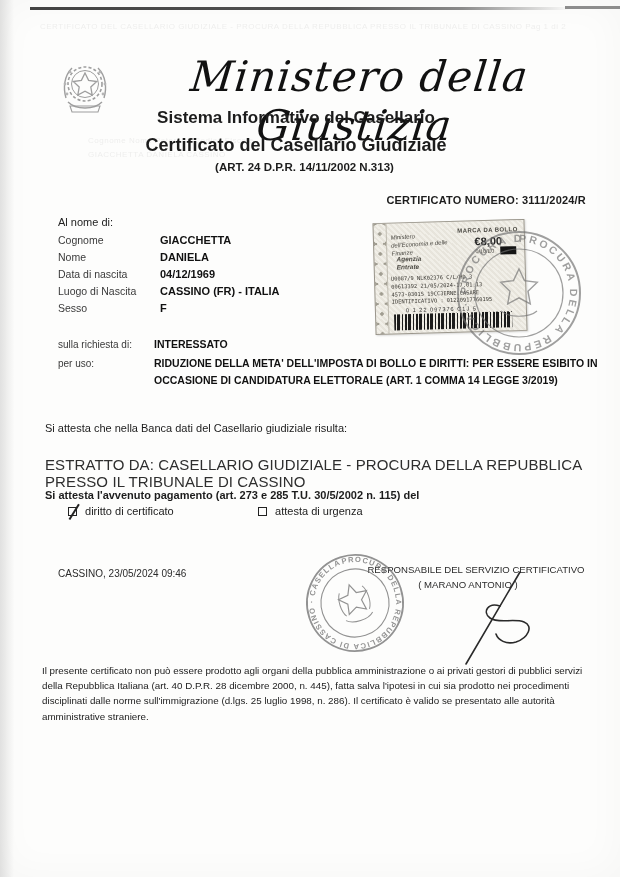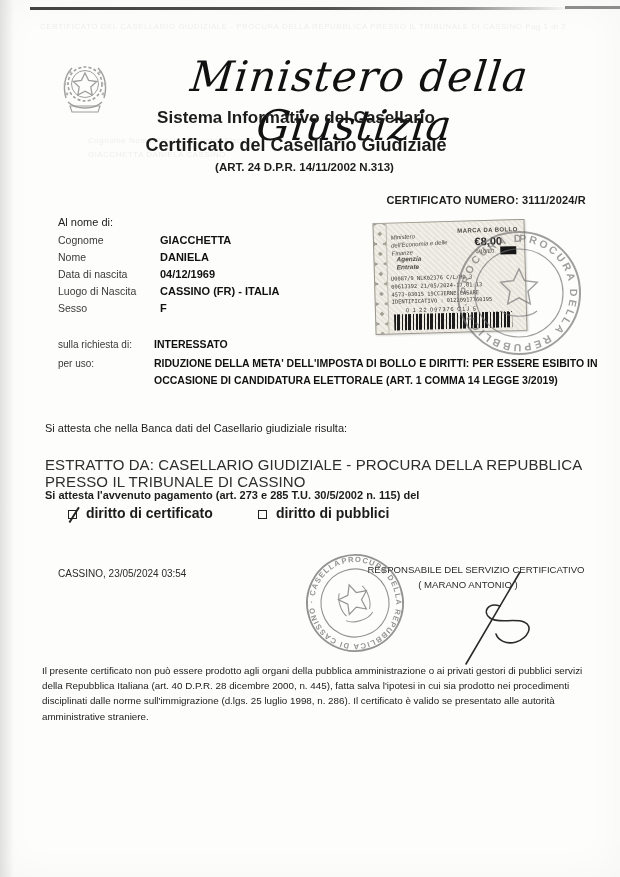--- a/index.html
+++ b/index.html
@@ -67,21 +67,21 @@
   .req-label { left:58px; font-size:10px; color:#3a3a3a; }
   .req-value { left:154px; font-weight:bold; font-size:10.5px; color:#111; }
   .use-value { width:448px; line-height:1.6; }
   .attest-intro { left:45px; top:422px; font-size:11px; }
   .nulla-wrap { left:0; top:418px; width:592px; text-align:center; }
   .nulla { display:inline-block; font-weight:bold; font-size:15px; letter-spacing:1px;
     border-bottom:1.5px solid #111; padding:0 8px 1px; }
   .extract { left:45px; top:456px; font-size:15px; color:#2e2e2e; letter-spacing:.1px; }
   
   .pay-intro { left:45px; top:489px; font-weight:bold; font-size:11px;text-align:center; }
-  .pay-row { top:505px; font-weight:bold; font-size:14px; }
+  .pay-row { top:505px; font-weight:normal; font-size:11px; }
   .checkbox { display:inline-block; position:relative; width:9px; height:9px;
     border:1.3px solid #222; margin-right:5px; vertical-align:-1px; }
   .checkbox.checked::after { content:""; position:absolute; left:-4px; top:3px;
     width:18px; height:1.6px; background:#222; transform:rotate(-58deg); }
   .opt1 { left:68px; } .opt2 { left:258px; }
   
   .place-date { left:58px; top:568px; font-size:10px; color:#2b2b2b; }
   .officer-title { left:360px; top:564px; width:232px; text-align:center; font-size:9.6px; color:#2b2b2b; }
   .officer-name { left:352px; top:579px; width:232px; text-align:center; font-size:9.6px; color:#2b2b2b; }
   .signature { left:448px; top:568px; }
@@ -193,24 +193,24 @@
   <div class="abs attest-intro">Si attesta che nella Banca dati del Casellario giudiziale risulta:</div>
   <div class="abs extract">ESTRATTO DA: CASELLARIO GIUDIZIALE - PROCURA DELLA REPUBBLICA PRESSO IL TRIBUNALE DI CASSINO</div>
 
   <div class="abs pay-intro">Si attesta l'avvenuto pagamento (art. 273 e 285 T.U. 30/5/2002 n. 115) del</div>
   <div class="abs pay-row opt1">
     <span class="checkbox checked"></span>
     <span>diritto di certificato</span>
   </div>
   <div class="abs pay-row opt2">
     <span class="checkbox"></span>
-    <span>diritto di pubblici</span>
-  </div>
-
-  <div class="abs place-date">CASSINO, 23/05/2024 03:54</div>
+    <span>attesta di urgenza</span>
+  </div>
+
+  <div class="abs place-date">CASSINO, 23/05/2024 09:46</div>
   <div class="abs officer-title">RESPONSABILE DEL SERVIZIO CERTIFICATIVO</div>
   <div class="abs officer-name">( MARANO ANTONIO )</div>
 
   <svg class="abs seal seal-bottom" width="104" height="104" viewBox="0 0 104 104" style="transform:rotate(-18deg);">
     <defs>
         <path id="cb" d="M52,11 a41,41 0 1,1 -0.01,0 Z"></path>
       </defs>
     <g fill="none" stroke="#6a6a6a">
       <circle cx="52" cy="52" r="48" stroke-width="1.8"></circle>
       <circle cx="52" cy="52" r="34" stroke-width="1.1"></circle>

